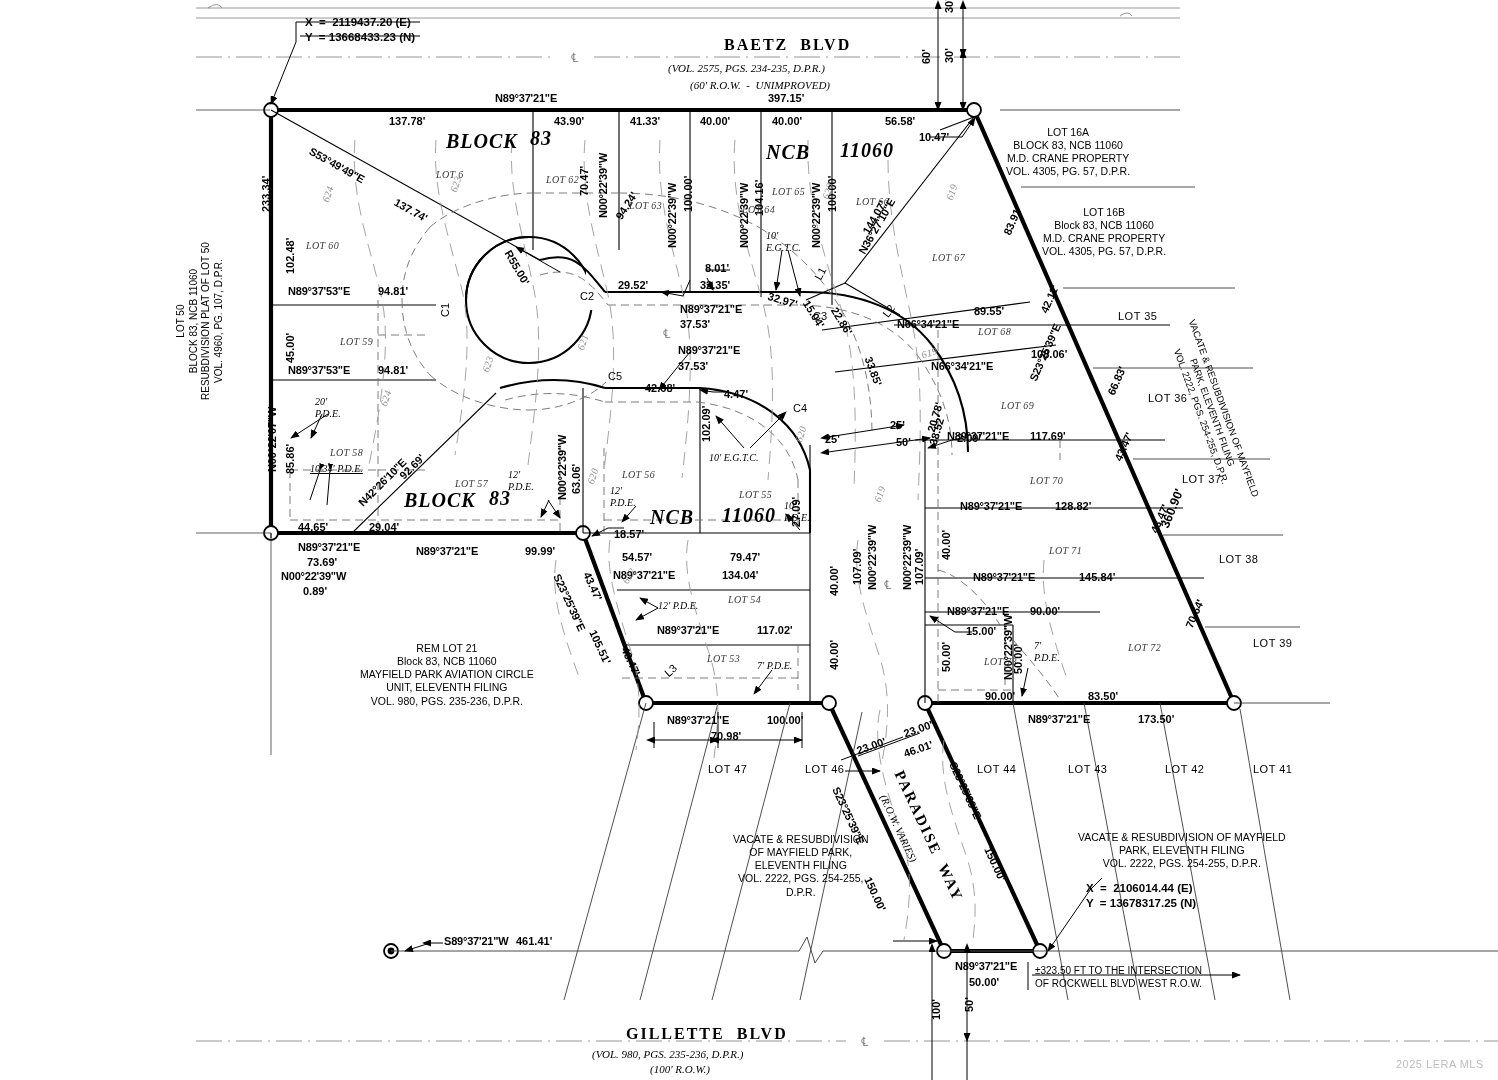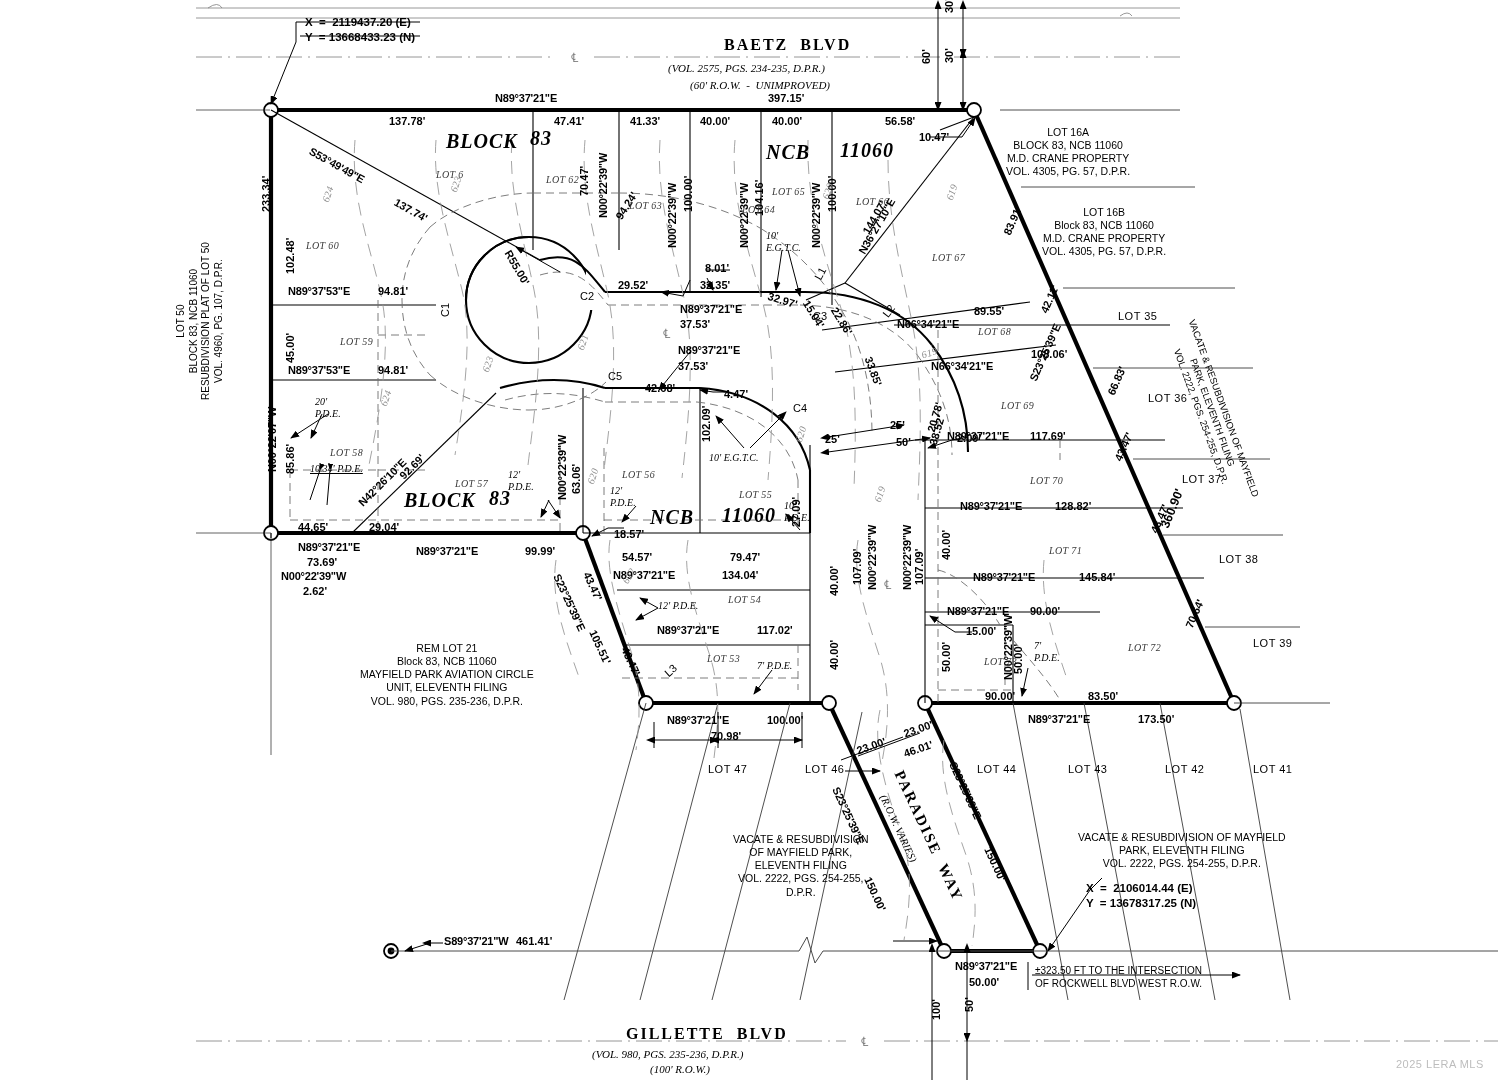--- a/index.html
+++ b/index.html
@@ -353,21 +353,21 @@
 <div class="lbl roadsub" style="left:690px;top:79px;">(60' R.O.W.  -  UNIMPROVED)</div>
 
 <div class="lbl dim" style="left:943px;top:13px;transform:rotate(-90deg);transform-origin:left top;">30'</div>
 <div class="lbl dim" style="left:943px;top:63px;transform:rotate(-90deg);transform-origin:left top;">30'</div>
 <div class="lbl dim" style="left:920px;top:64px;transform:rotate(-90deg);transform-origin:left top;">60'</div>
 
 <div class="lbl bearing" style="left:495px;top:92px;">N89°37'21"E</div>
 <div class="lbl dim" style="left:768px;top:92px;">397.15'</div>
 
 <div class="lbl dim" style="left:389px;top:115px;">137.78'</div>
-<div class="lbl dim" style="left:554px;top:115px;">47.41'</div>
+<div class="lbl dim" style="left:554px;top:115px;">43.90'</div>
 <div class="lbl dim" style="left:630px;top:115px;">41.33'</div>
 <div class="lbl dim" style="left:700px;top:115px;">40.00'</div>
 <div class="lbl dim" style="left:772px;top:115px;">40.00'</div>
 <div class="lbl dim" style="left:885px;top:115px;">56.58'</div>
 <div class="lbl dim" style="left:919px;top:131px;">10.47'</div>
 
 <div class="lbl blk" style="left:446px;top:130px;">BLOCK</div>
 <div class="lbl blk" style="left:530px;top:127px;">83</div>
 <div class="lbl blk" style="left:766px;top:141px;">NCB</div>
 <div class="lbl blk" style="left:840px;top:139px;">11060</div>
@@ -462,21 +462,21 @@
 <div class="lbl blk" style="left:650px;top:506px;">NCB</div>
 <div class="lbl blk" style="left:722px;top:504px;">11060</div>
 
 <div class="lbl dim" style="left:298px;top:521px;">44.65'</div>
 <div class="lbl dim" style="left:369px;top:521px;">29.04'</div>
 <div class="lbl bearing" style="left:298px;top:541px;">N89°37'21"E</div>
 <div class="lbl dim" style="left:307px;top:556px;">73.69'</div>
 <div class="lbl bearing" style="left:416px;top:545px;">N89°37'21"E</div>
 <div class="lbl dim" style="left:525px;top:545px;">99.99'</div>
 <div class="lbl bearing" style="left:281px;top:570px;">N00°22'39"W</div>
-<div class="lbl dim" style="left:303px;top:585px;">2.62'</div>
+<div class="lbl dim" style="left:303px;top:585px;">0.89'</div>
 <div class="lbl dim" style="left:570px;top:494px;transform:rotate(-90deg);transform-origin:left top;">63.06'</div>
 <div class="lbl bearing" style="left:556px;top:500px;transform:rotate(-90deg);transform-origin:left top;">N00°22'39"W</div>
 <div class="lbl dim" style="left:614px;top:528px;">18.57'</div>
 <div class="lbl dim" style="left:622px;top:551px;">54.57'</div>
 <div class="lbl dim" style="left:730px;top:551px;">79.47'</div>
 <div class="lbl bearing" style="left:613px;top:569px;">N89°37'21"E</div>
 <div class="lbl dim" style="left:722px;top:569px;">134.04'</div>
 <div class="lbl bearing" style="left:657px;top:624px;">N89°37'21"E</div>
 <div class="lbl dim" style="left:757px;top:624px;">117.02'</div>
 <div class="lbl dim" style="left:790px;top:527px;transform:rotate(-90deg);transform-origin:left top;">27.09'</div>

